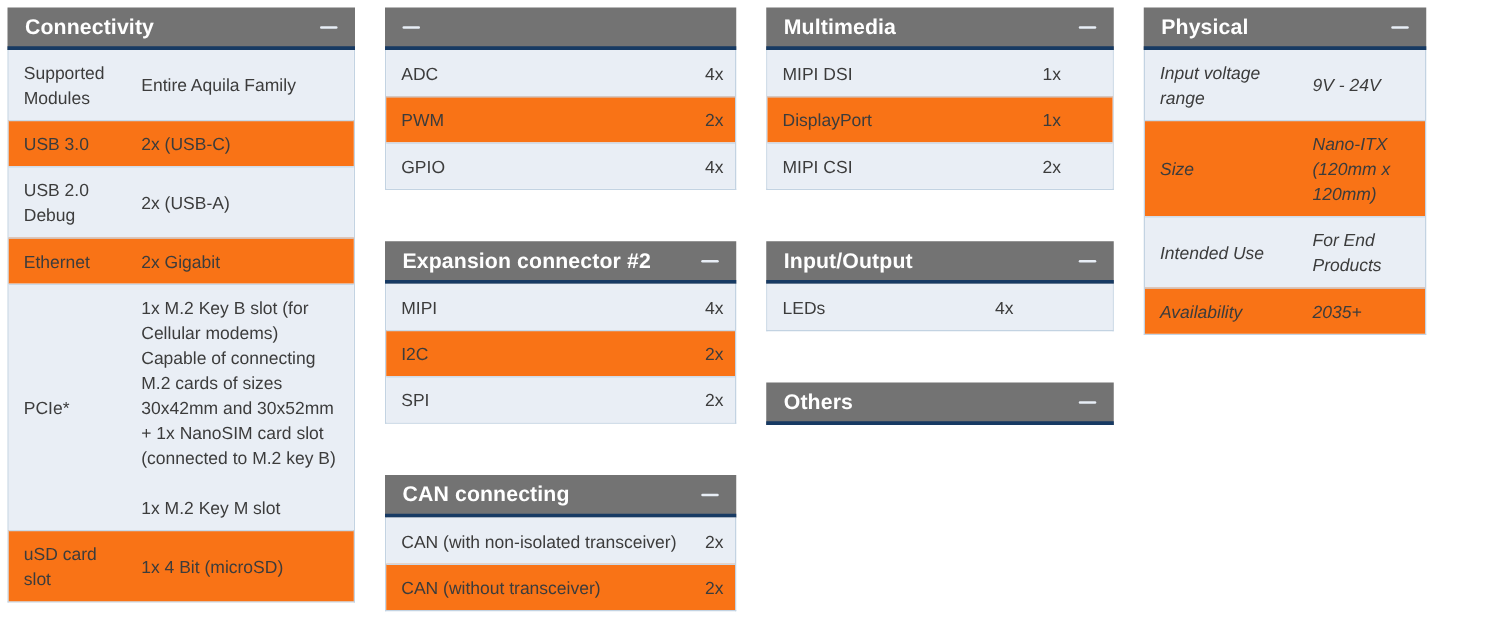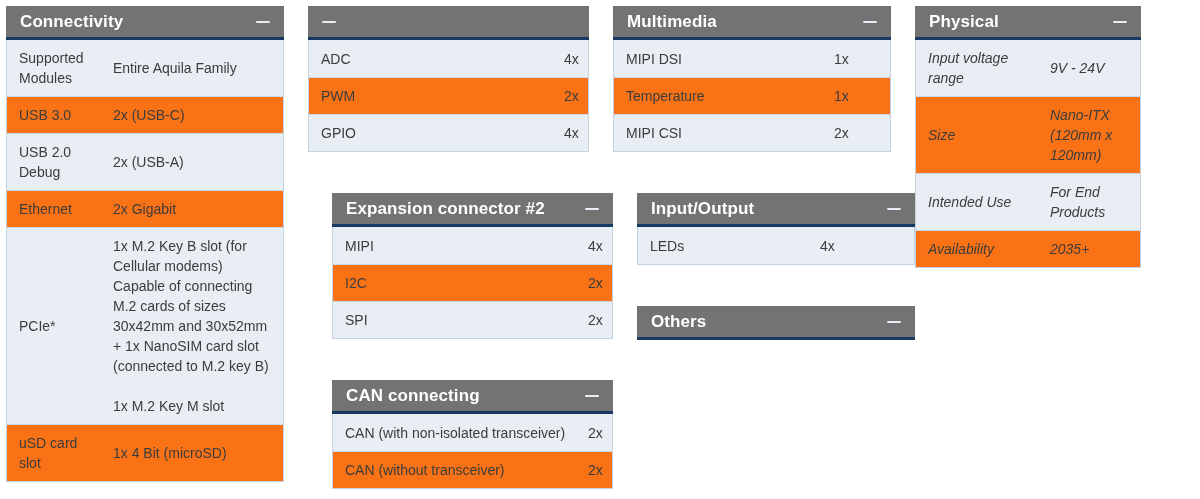--- a/index.html
+++ b/index.html
@@ -5,21 +5,21 @@
   html,body{margin:0;padding:0;}
   body{
     width:1200px;height:499px;overflow:hidden;background:#ffffff;
     font-family:"Liberation Sans","DejaVu Sans",sans-serif;
     color:#3c3c3c;font-size:14px;line-height:20px;
   }
   .wrap{display:flex;gap:24px;padding:6px 0 0 6px;align-items:flex-start;}
   .col{display:block;flex:0 0 auto;}
   .col1{width:278px}.col2{width:281px}.col3{width:278px}.col4{width:226px}
   .card{width:100%;}
-  .card + .card{margin-top:41px;margin-left:24px;}
+  .card + .card{margin-top:41px;}
   .hd{
     display:flex;align-items:center;justify-content:space-between;
     background:#737373;border-bottom:3px solid #173a63;
     height:31px;padding:0 14px;cursor:pointer;
   }
   .hd-title{color:#ffffff;font-weight:bold;font-size:17px;letter-spacing:.1px;}
   .minus{display:inline-block;width:14px;height:2px;background:#e8eef6;border-radius:1px;}
   .rows{border:1px solid #c3d3e2;border-top:none;}
   .row{
     display:grid;min-height:37px;box-sizing:border-box;
@@ -154,21 +154,21 @@
       <span class="hd-title">Multimedia</span>
       <span class="minus"></span>
     </header>
     <div class="rows">
   <div class="row">
     <div class="lbl">MIPI DSI</div>
     <div class="val">1x</div>
   </div>
 
   <div class="row">
-    <div class="lbl">Temperature</div>
+    <div class="lbl">DisplayPort</div>
     <div class="val">1x</div>
   </div>
 
   <div class="row">
     <div class="lbl">MIPI CSI</div>
     <div class="val">2x</div>
   </div>
 </div>
   </section>
 

